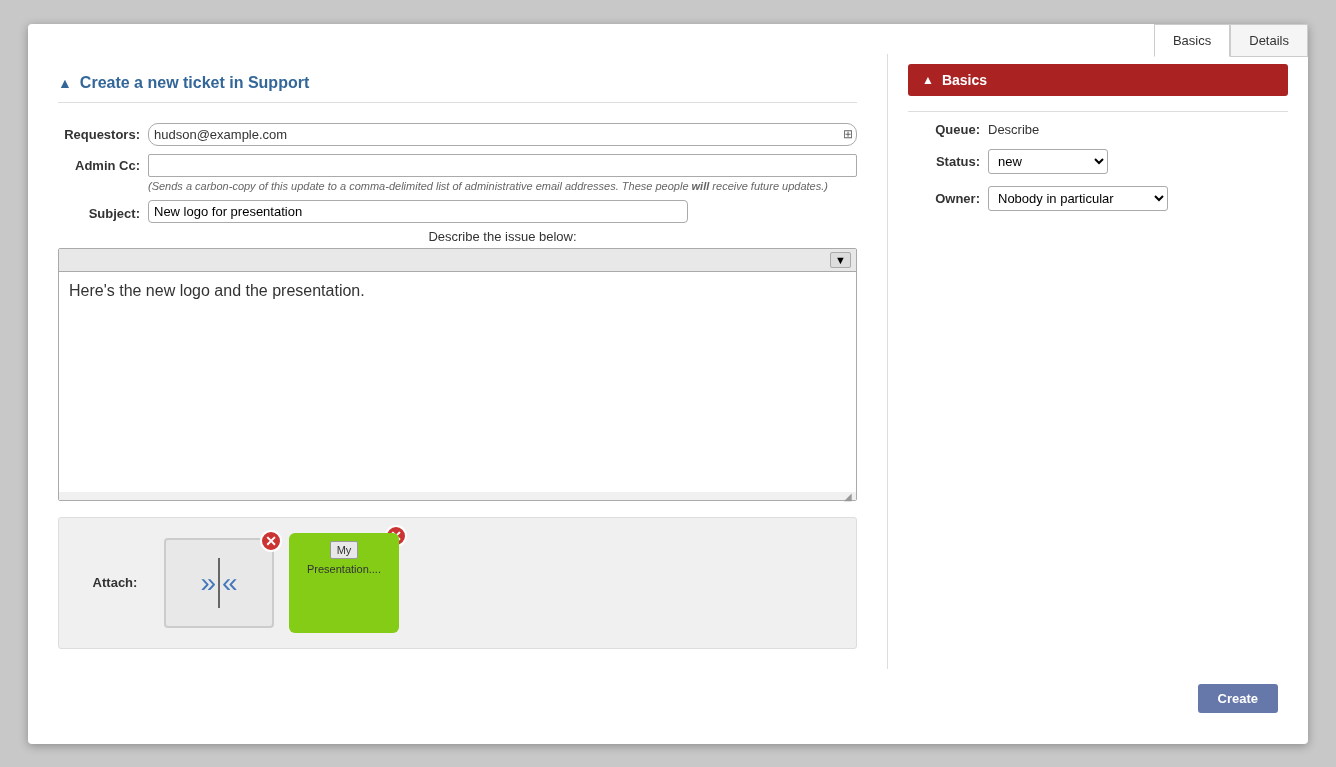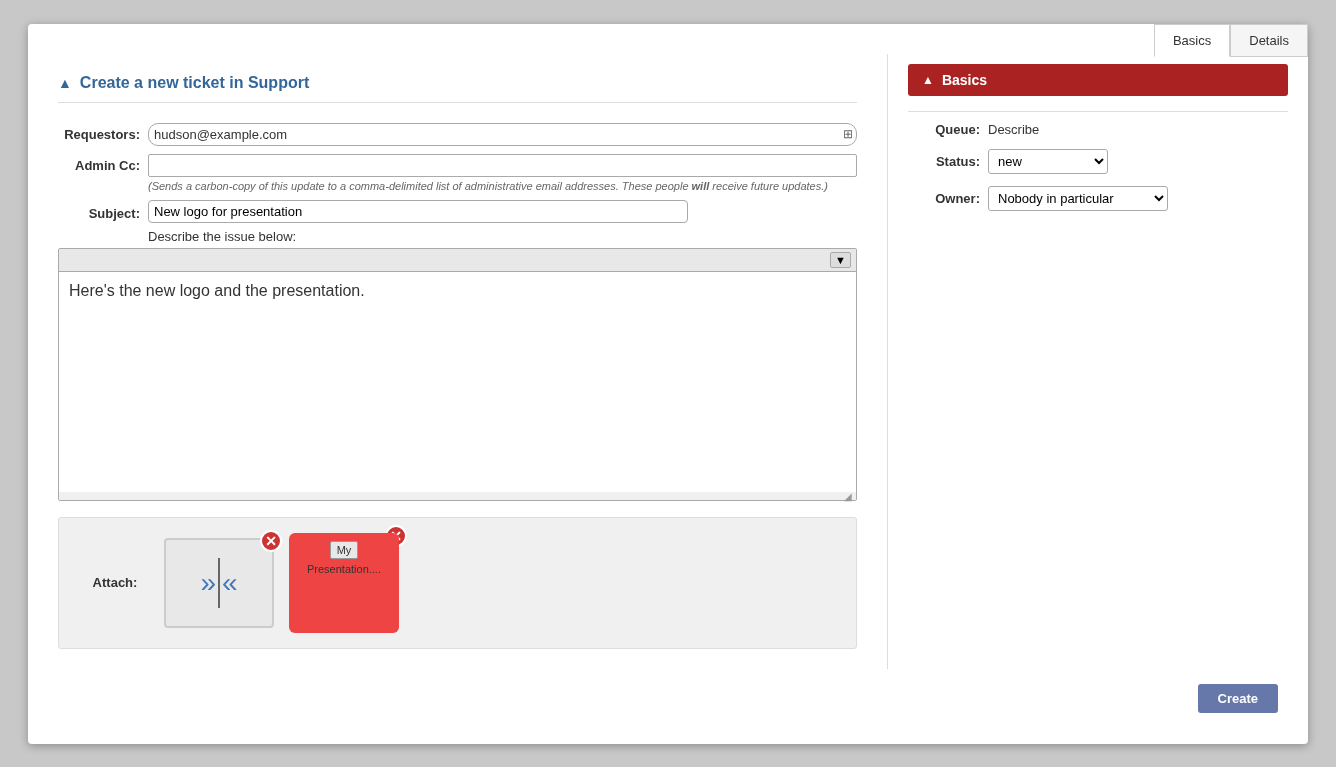--- a/index.html
+++ b/index.html
@@ -166,20 +166,21 @@
       border: 1px solid #aaa;
       border-radius: 4px;
       font-size: 13px;
     }
 
     .describe-label {
       font-size: 13px;
       color: #333;
       margin-bottom: 4px;
       margin-left: 90px;
+      text-align: center;
     }
 
     
     .editor-container {
       margin-left: 0;
       border: 1px solid #aaa;
       border-radius: 2px;
     }
 
     .editor-toolbar {
@@ -307,21 +308,21 @@
 
     .file-preview {
       position: relative;
       display: flex;
       align-items: center;
     }
 
     .file-thumbnail {
       width: 110px;
       height: 100px;
-      background: #ef4444;
+      background: #84cc16;
       border-radius: 6px;
       display: flex;
       flex-direction: column;
       align-items: center;
       justify-content: flex-start;
       padding: 8px 5px 5px;
       position: relative;
     }
 
     .file-thumb-inner {

